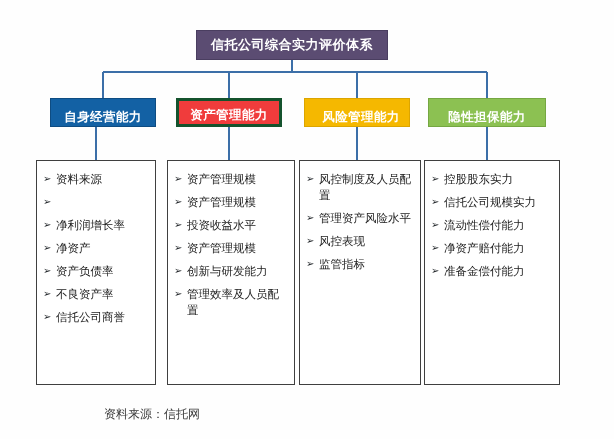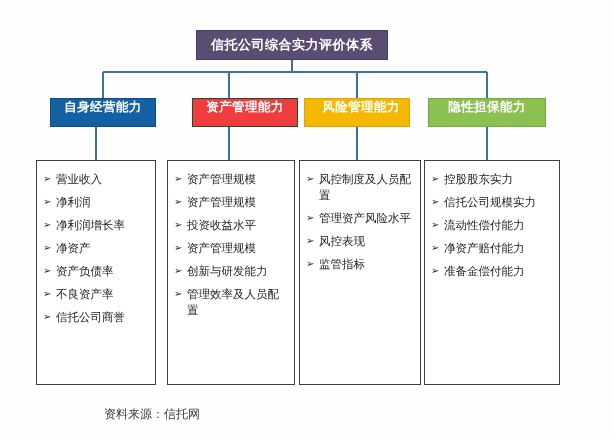--- a/index.html
+++ b/index.html
@@ -23,29 +23,29 @@
     color:#ffffff;font-size:13px;font-weight:bold;letter-spacing:.5px;
     white-space:nowrap;
   }
 
   
   #connectors{position:absolute;left:0;top:0;width:614px;height:439px;pointer-events:none;}
 
   
   .cat-box{
     position:absolute;top:98px;height:29px;
-    display:flex;align-items:flex-start;justify-content:center;
+    display:flex;align-items:flex-end;justify-content:center;
     box-sizing:border-box;
   }
   .cat-box .label{
     color:#ffffff;font-size:12.5px;font-weight:bold;white-space:nowrap;
     letter-spacing:.4px;
   }
   .cat-0{left:50px;width:106px;background:#1361a4;border:1px solid #0e4c82;}
-  .cat-1{left:192px;width:106px;background:#f03c3c;border:1px solid #14532d;}
+  .cat-1{left:176px;width:106px;background:#f03c3c;border:3px solid #14532d;}
   .cat-2{left:304px;width:106px;background:#f5b800;border:1px solid #dca500;}
   .cat-3{left:428px;width:118px;background:#8cc152;border:1px solid #75a742;}
 
   
   .panel{
     position:absolute;top:160px;height:225px;
     border:1px solid #3f3f3f;
     background:#ffffff;
     box-sizing:border-box;
     padding:10px 4px 6px 6px;
@@ -111,25 +111,24 @@
   <div class="cat-box cat-2" style="background: rgb(245, 184, 0); padding-left: 8px;">
     <span class="label">风险管理能力</span>
   </div>
   <div class="cat-box cat-3" style="background: rgb(140, 193, 82);">
     <span class="label">隐性担保能力</span>
   </div>
 
   <div class="panel p-0">
       <div class="item">
         <span class="bullet">➢</span>
-        <span class="item-text">营业收入</span>
-      </div>
-      <div class="item">
-        <span class="bullet">➢</span>
-        <span class="item-text">净利润</span>
+        <span class="item-text">资料来源</span>
+      </div>
+      <div class="item">
+        <span class="bullet">➢</span>
       </div>
       <div class="item">
         <span class="bullet">➢</span>
         <span class="item-text">净利润增长率</span>
       </div>
       <div class="item">
         <span class="bullet">➢</span>
         <span class="item-text">净资产</span>
       </div>
       <div class="item">

